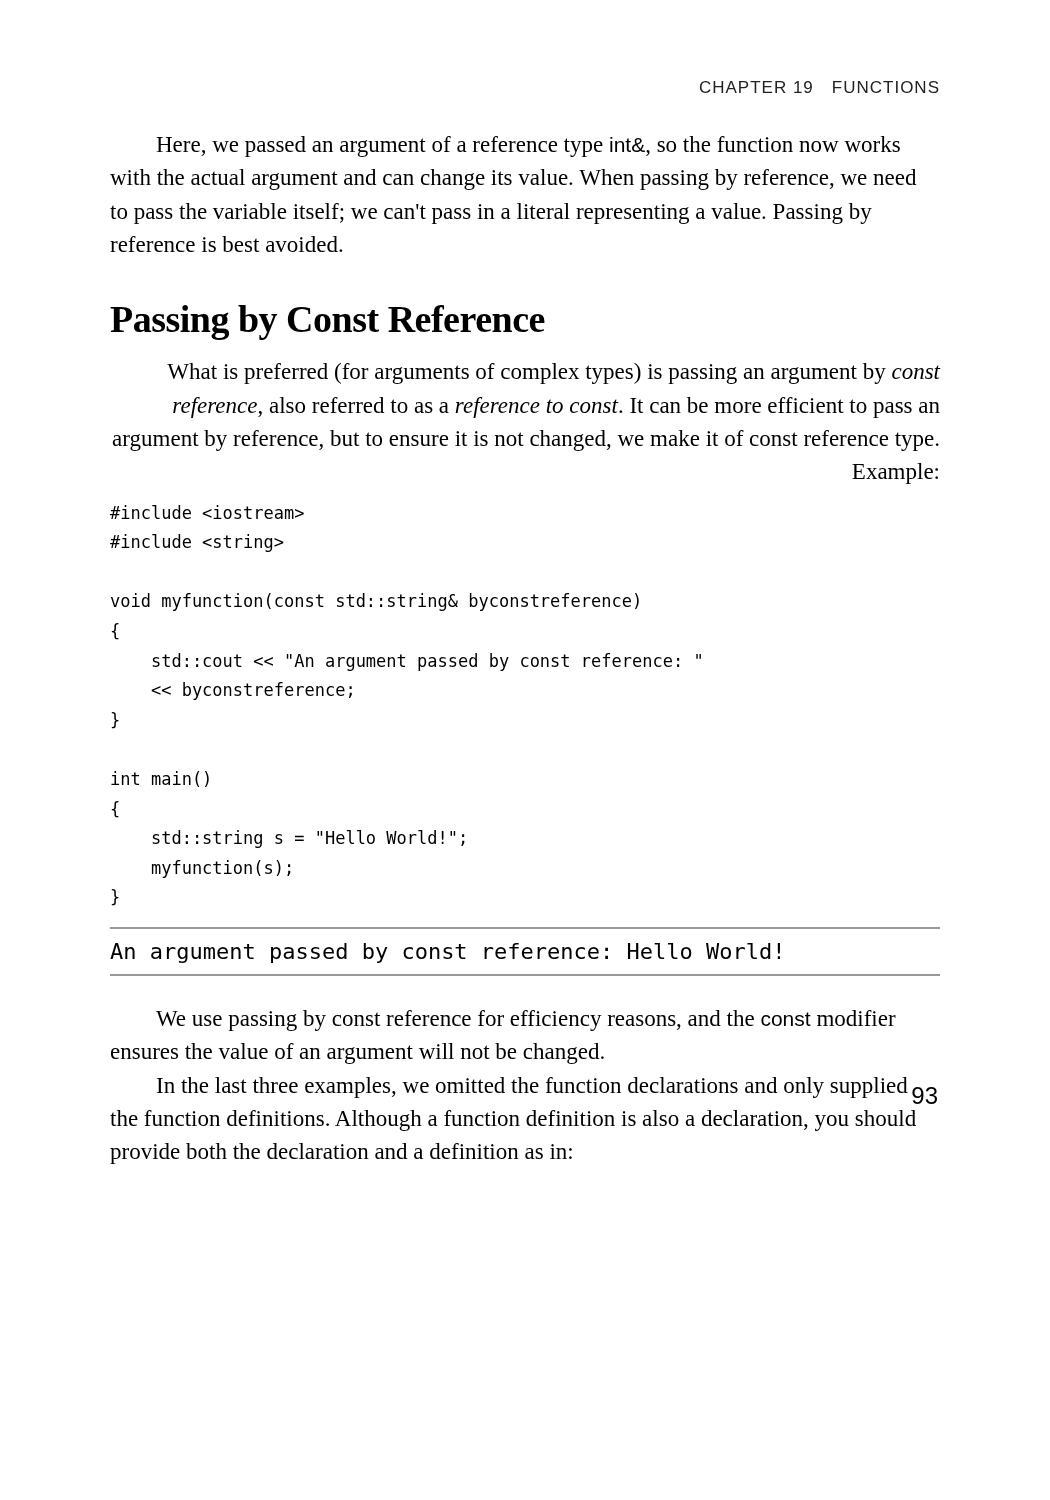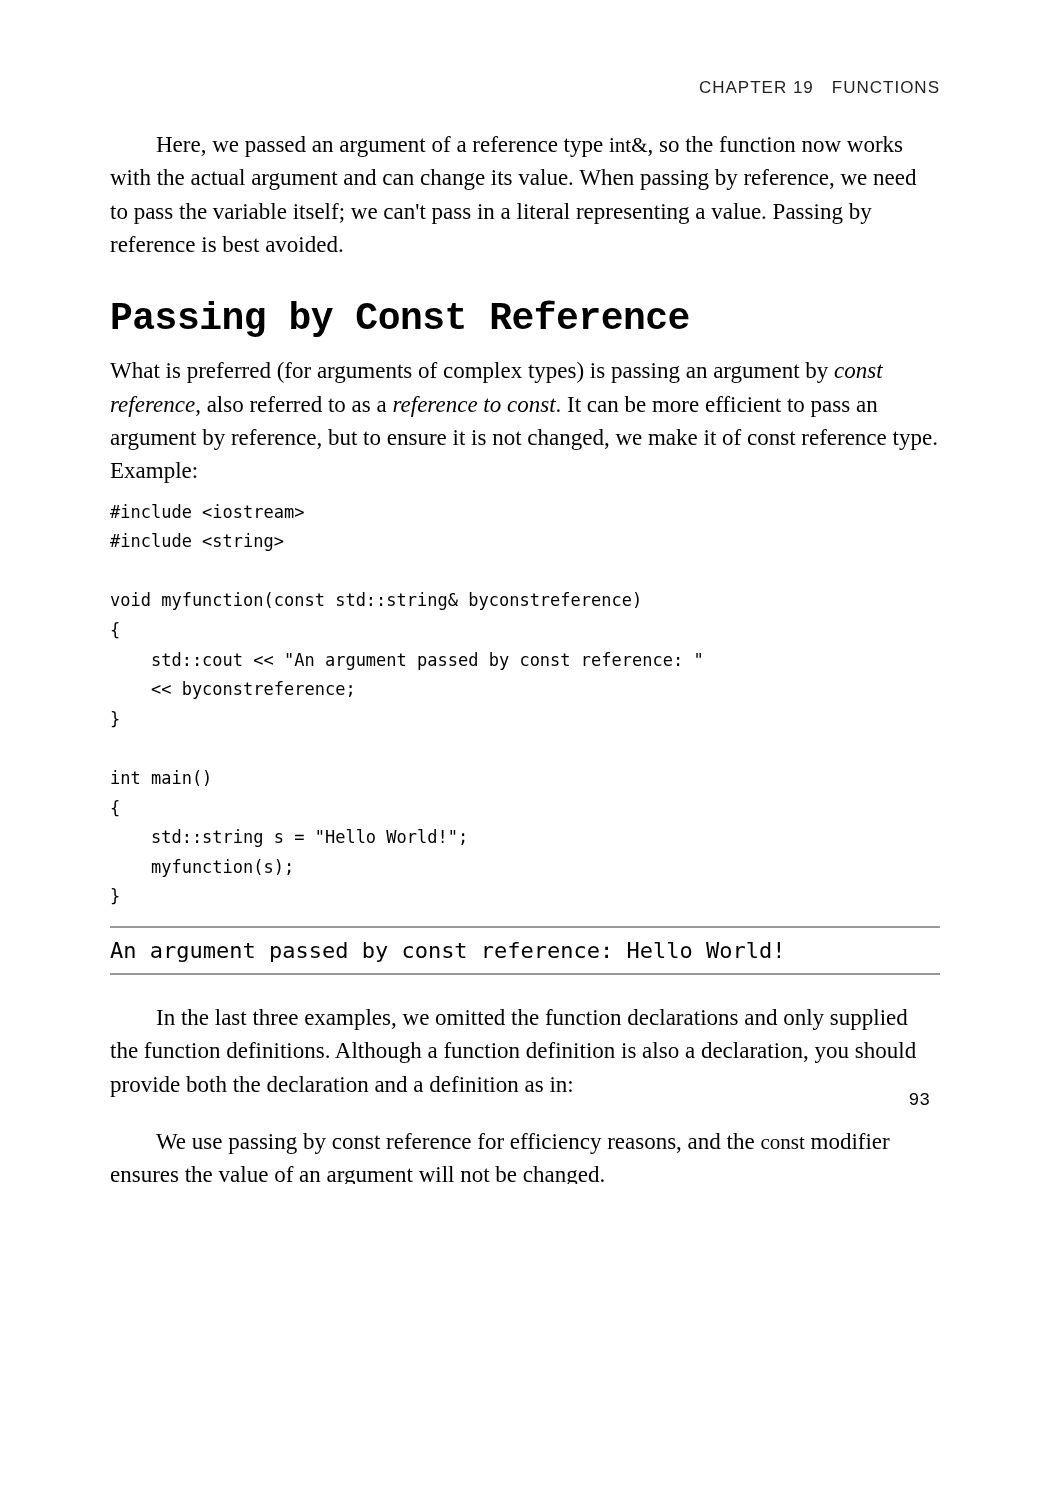--- a/index.html
+++ b/index.html
@@ -27,72 +27,72 @@
   }
   .body-text {
     font-size: 23px;
     line-height: 1.45;
     margin: 0 0 24px 0;
   }
   .body-text.indent {
     text-indent: 2em;
   }
   .h2 {
-    font-family: Liberation Mono, monospace;
+    font-family: Liberation Serif, serif;
     font-weight: 800;
     font-size: 38px;
     margin: 36px 0 14px 0;
     letter-spacing: -0.5px;
   }
   .code-block {
     font-family: "Lucida Console", "Consolas", monospace;
     font-size: 17px;
     line-height: 1.74;
     white-space: pre;
     margin: 10px 0 14px 0;
   }
   .code-inline {
-    font-family: Liberation Serif, serif;
+    font-family: Liberation Sans, sans-serif;
     font-size: 21px;
   }
   .italic { font-style: italic; }
   .output-rule {
     border-top: 2px solid #999;
     border-bottom: 2px solid #999;
     padding: 10px 0;
     margin: 6px 0 26px 0;
   }
   .output-line {
     font-family: "Lucida Console", "Consolas", monospace;
     font-size: 22px;
   }
   .page-number {
     position: absolute;
     bottom: 74px;
-    right: 120px;
-    font-size: 18px;
-    font-family: Liberation Mono, monospace;
+    right: 112px;
+    font-size: 24px;
+    font-family: Liberation Sans, sans-serif;
   }
 </style>
 </head>
 <body>
 
 <div class="page">
 
   <div class="running-head">
     <span>CHAPTER 19</span><span> </span><span>FUNCTIONS</span>
   </div>
 
   <p class="body-text indent">
     <span>Here, we passed an argument of a reference type </span><span class="code-inline">int&amp;</span><span>, so the function now works with the actual argument and can change its value. When passing by reference, we need to pass the variable itself; we can't pass in a literal representing a value. Passing by reference is best avoided.</span>
   </p>
 
   <h2 class="h2">Passing by Const Reference</h2>
 
-  <p class="body-text" style="margin-bottom:5px;">
+  <p class="body-text" style="margin-bottom:5px;text-align:right;">
     <span>What is preferred (for arguments of complex types) is passing an argument by </span><span class="italic">const reference</span><span>, also referred to as a </span><span class="italic">reference to const</span><span>. It can be more efficient to pass an argument by reference, but to ensure it is not changed, we make it of const reference type. Example:</span>
   </p>
 
   <div class="code-block">#include &lt;iostream&gt;
 #include &lt;string&gt;
 
 void myfunction(const std::string&amp; byconstreference)
 {
     std::cout &lt;&lt; "An argument passed by const reference: "
     &lt;&lt; byconstreference;
@@ -102,21 +102,21 @@
 {
     std::string s = "Hello World!";
     myfunction(s);
 }</div>
 
 
   <div class="output-rule">
     <div class="output-line">An argument passed by const reference: Hello World!</div>
   </div>
 
-  <p class="body-text indent">In the last three examples, we omitted the function declarations and only supplied the function definitions. Although a function definition is also a declaration, you should provide both the declaration and a definition as in:</p>
-
   <p class="body-text indent" style="margin-bottom:0px;">
     <span>We use passing by const reference for efficiency reasons, and the </span><span class="code-inline">const</span><span> modifier ensures the value of an argument will not be changed.</span>
   </p>
+
+  <p class="body-text indent">In the last three examples, we omitted the function declarations and only supplied the function definitions. Although a function definition is also a declaration, you should provide both the declaration and a definition as in:</p>
 
   <div class="page-number">93</div>
 
 </div>
 
 </body></html>

